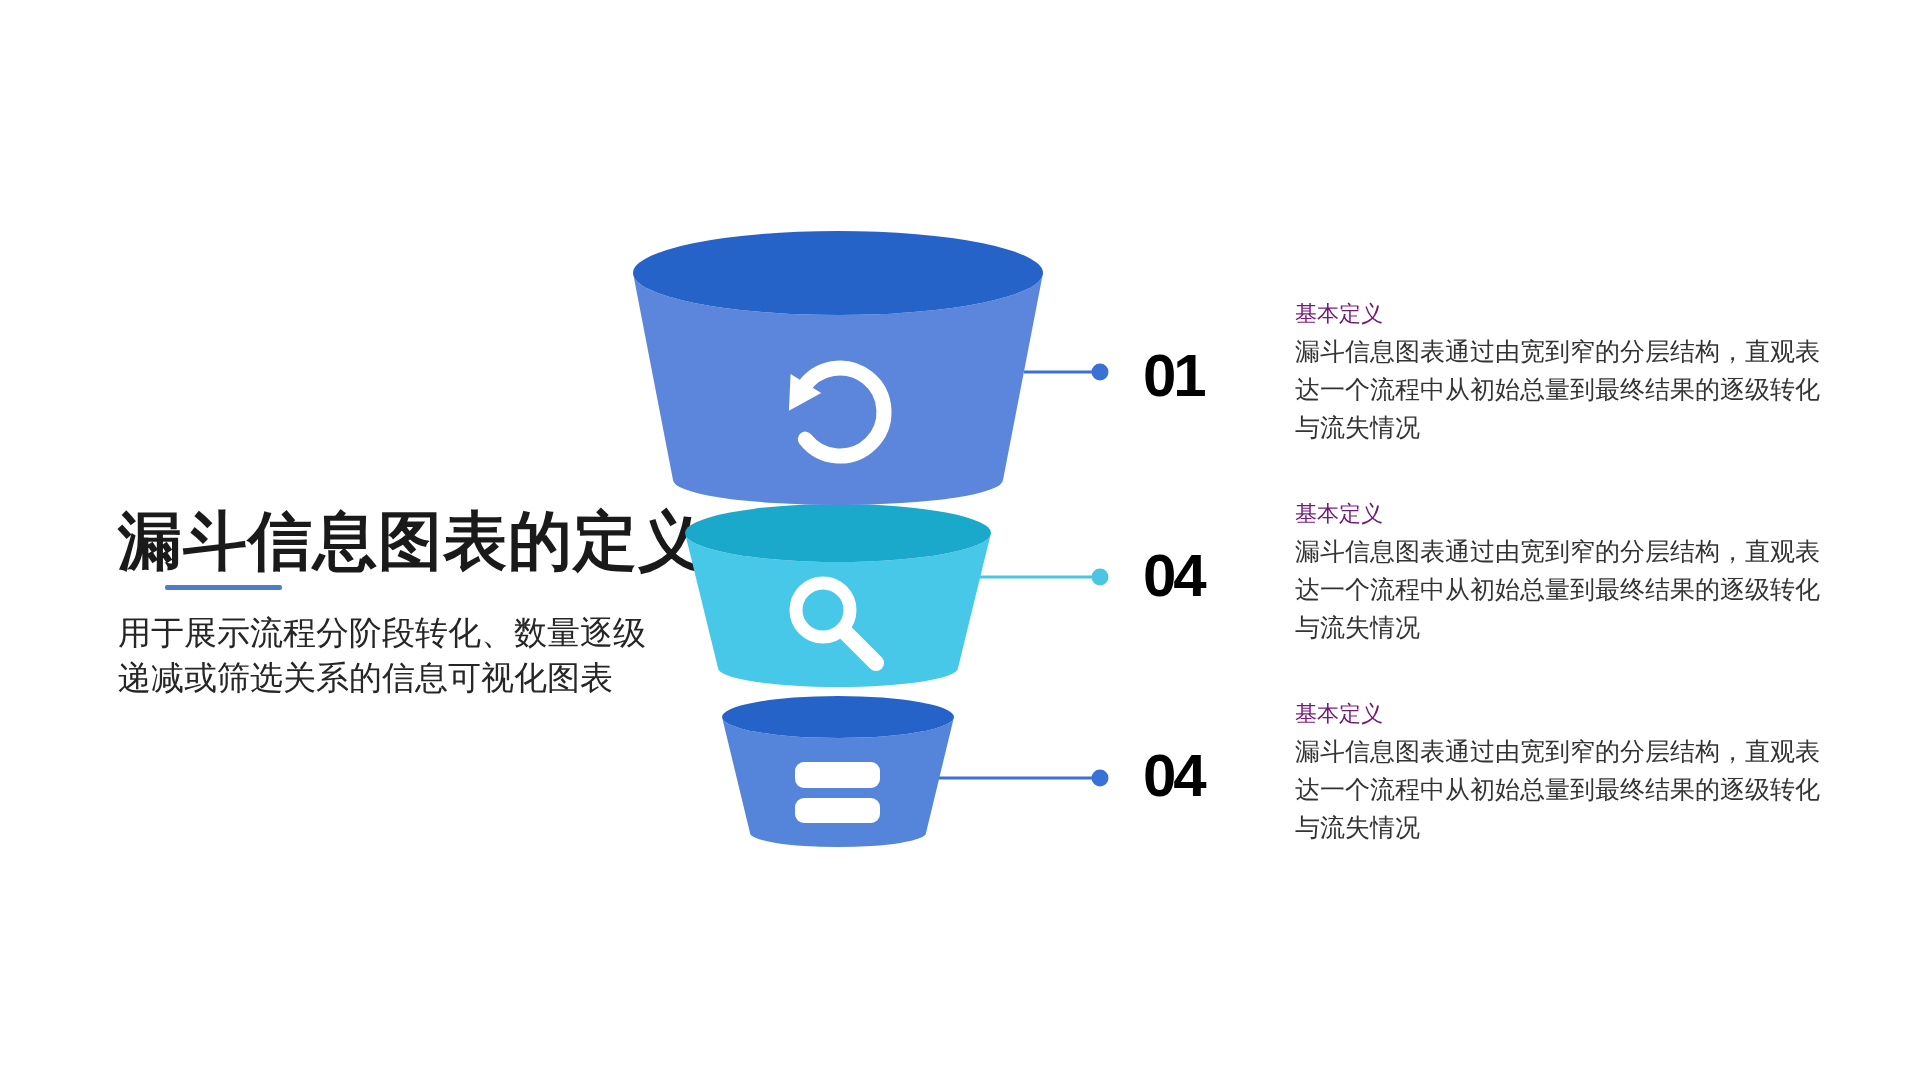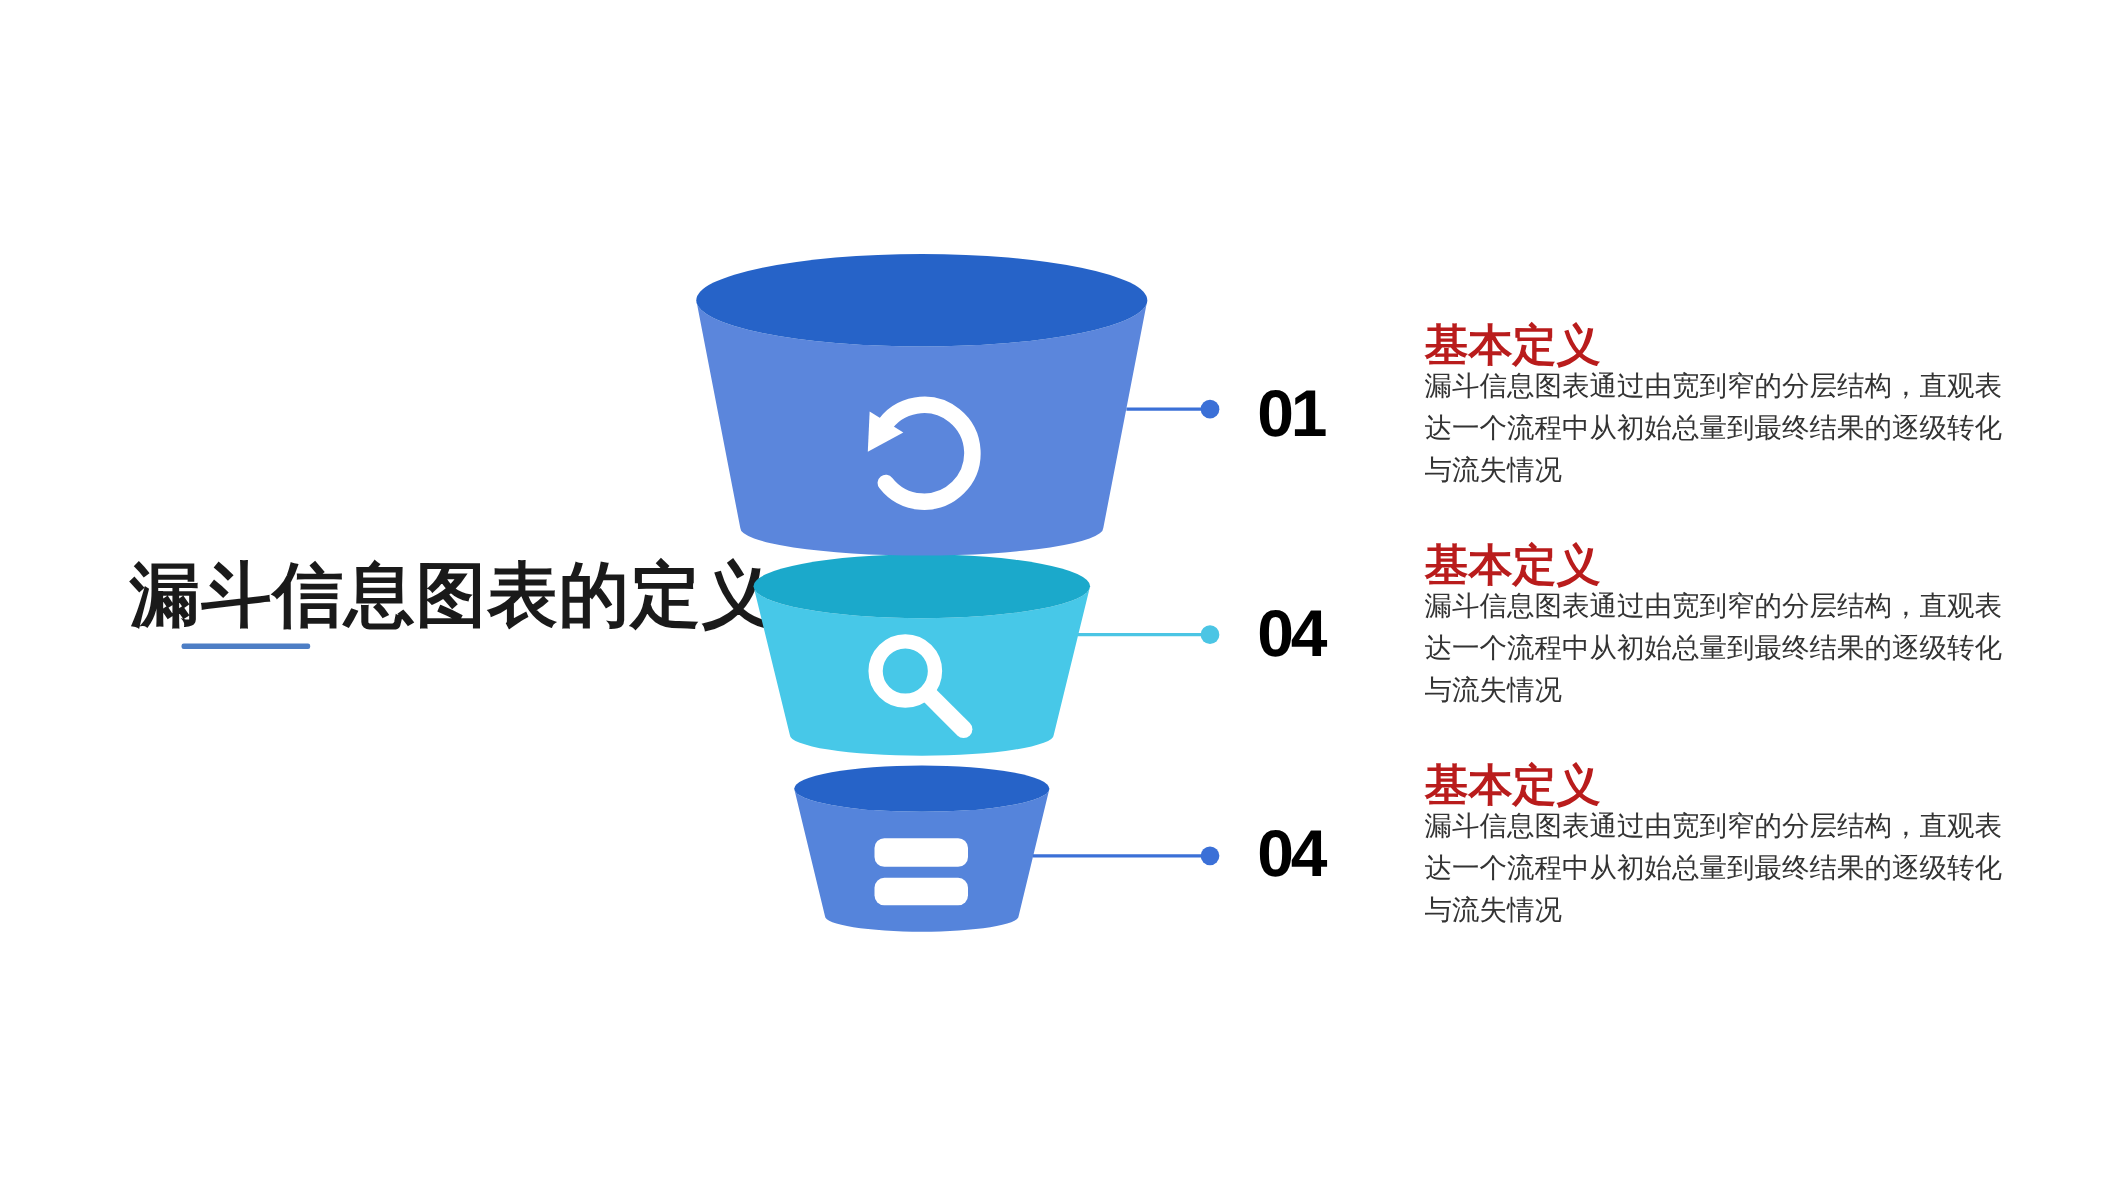--- a/index.html
+++ b/index.html
@@ -23,36 +23,38 @@
   
   .funnel-svg{position:absolute;left:0;top:0;width:1920px;height:1080px;}
   
   .item{position:absolute;left:1135px;width:720px;height:200px;}
   .item-num{
     position:absolute;left:8px;top:43px;
     font-size:60px;line-height:86px;font-weight:700;letter-spacing:-3px;color:#000000;
   }
   .item-text{position:absolute;left:160px;top:6px;width:530px;}
   .item-heading{
-    font-size:40px;line-height:36px;font-weight:700;color:#b91c1c;
+    font-size:22px;line-height:36px;font-weight:400;color:#701a75;
   }
   .item-body{
     width:528px;
     font-size:25px;line-height:38px;color:#333333;
     word-break:break-all;
   }
 </style>
 </head>
 <body>
 
 <div id="slide">
 
   <div class="lp-title">漏斗信息图表的定义</div>
   <div class="lp-divider" style="background: rgb(77, 126, 197);"></div>
   <div class="lp-desc">
+    <span>用于展示流程分阶段转化、数量逐级</span>
+    <span>递减或筛选关系的信息可视化图表</span>
   </div>
 
   <svg class="funnel-svg" viewBox="0 0 1920 1080">
 
     <g>
       <path d="M 722 717 L 750 833 A 88 14 0 0 0 926 833 L 954 717 A 116 21 0 0 1 722 717 Z" fill="#5584DB"></path>
       <ellipse cx="838" cy="717" rx="116" ry="21" fill="#2663C8"></ellipse>
       <g>
         <rect x="795" y="762" width="85" height="26" rx="9" fill="#FFFFFF"></rect>
         <rect x="795" y="798" width="85" height="25" rx="9" fill="#FFFFFF"></rect>

